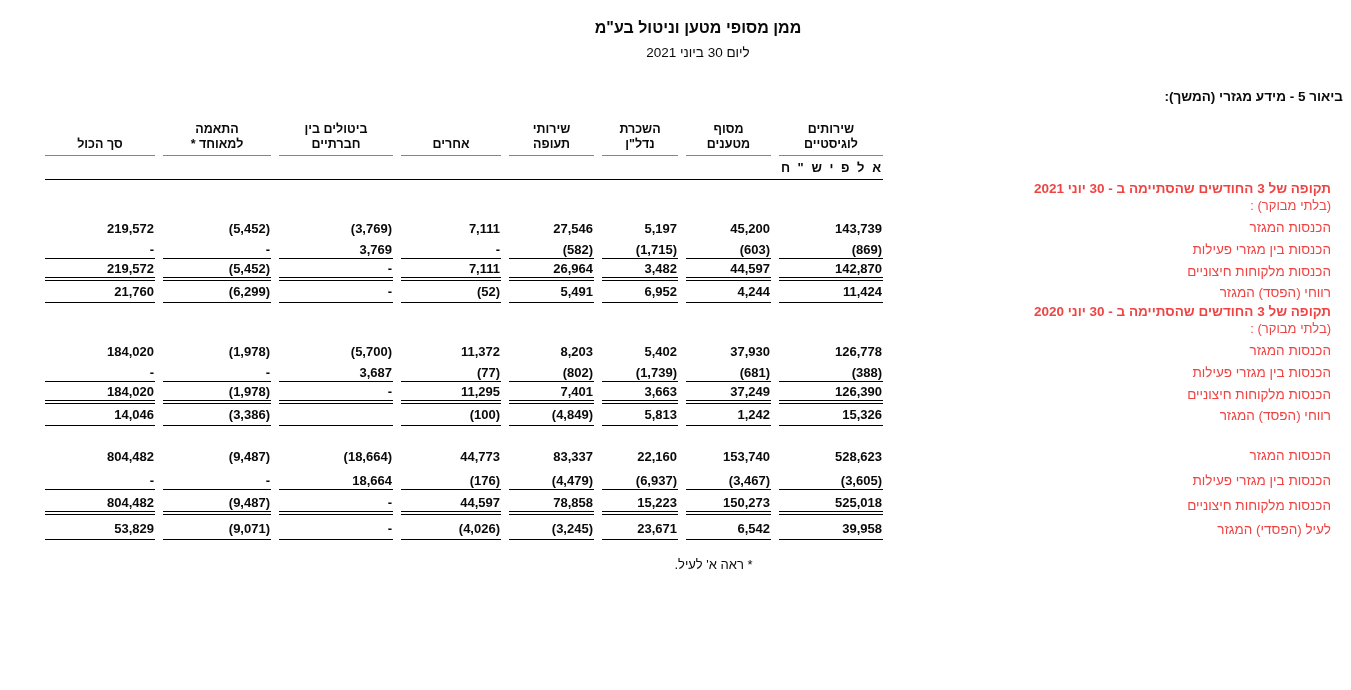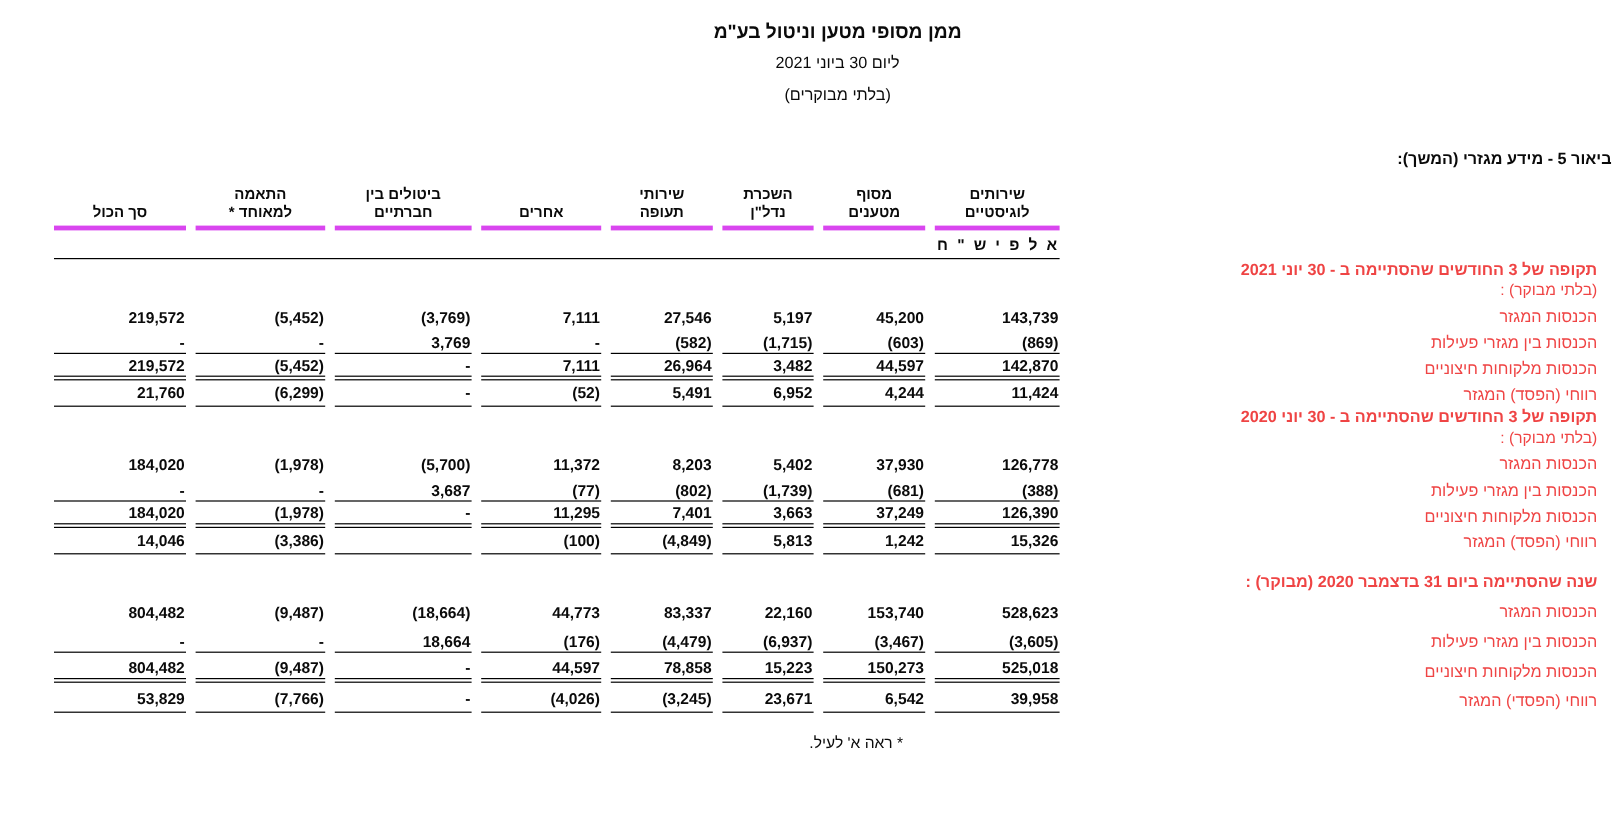--- a/index.html
+++ b/index.html
@@ -7,31 +7,31 @@
   body {
     width: 1351px; height: 690px; overflow: hidden;
     font-family: "Liberation Sans", "DejaVu Sans", sans-serif;
     color: #0a0a0a; direction: rtl;
   }
   .doc-header { width: 1306px; text-align: center; padding-top: 16px; }
   .company { font-size: 16px; font-weight: bold; line-height: 24px; }
   .sub { font-size: 13.5px; line-height: 26px; }
   .note-title {
     text-align: right; padding-left: 0; padding-right: 8px;
-    font-size: 13.5px; font-weight: bold; margin-top: 32px; line-height: 18px;
+    font-size: 13.5px; font-weight: bold; margin-top: 22px; line-height: 18px;
   }
   table#segment-table {
     direction: rtl; border-collapse: separate; border-spacing: 8px 0;
     table-layout: fixed; width: 1302px; margin: 6px 12px 0 auto;
   }
   th, td { overflow: visible; white-space: nowrap; }
   th.num-col {
     vertical-align: bottom; text-align: center; font-size: 12.5px;
     font-weight: bold; line-height: 1.25; padding-bottom: 2px;
-    border-bottom: 4px solid #d946ef; height: 44px;
+    border-bottom: 1px solid #d946ef; height: 44px;
   }
   th.lbl-col { border: none; }
   td.units {
     font-size: 13px; font-weight: bold; letter-spacing: 2px;
     padding: 2px 0 4px 0; border-bottom: 1px solid #000; height: 24px;
     vertical-align: bottom;
   }
   td.lbl {
     text-align: right; font-size: 13.5px; vertical-align: bottom;
     padding-bottom: 2px; color: #ef4444;
@@ -52,21 +52,20 @@
     text-align: center; padding-left: 76px; font-size: 13px;
     margin-top: 16px; line-height: 17px;
   }
 </style>
 </head>
 <body>
 
 <div class="doc-header">
   <div class="company">ממן מסופי מטען וניטול בע"מ</div>
   <div class="sub">ליום 30 ביוני 2021</div>
-  <div class="sub">(בלתי מבוקרים)</div>
 </div>
 
 <div class="note-title">ביאור 5 - מידע מגזרי (המשך):</div>
 
 <table id="segment-table">
   <colgroup>
     <col style="width:440px">
     <col style="width:104px">
     <col style="width:85px">
     <col style="width:76px">
@@ -216,24 +215,20 @@
         <td class="num">5,813</td>
         <td class="num">(4,849)</td>
         <td class="num">(100)</td>
         <td class="num"></td>
         <td class="num">(3,386)</td>
         <td class="num">14,046</td>
       </tr>
       <tr class="spacer">
         <td colspan="9"></td>
       </tr>
-      <tr>
-        <td class="lbl sec-title">שנה שהסתיימה ביום 31 בדצמבר  2020 (מבוקר) :</td>
-        <td colspan="8"></td>
-      </tr>
       <tr class="r-none s3">
         <td class="lbl">הכנסות המגזר</td>
         <td class="num">528,623</td>
         <td class="num">153,740</td>
         <td class="num">22,160</td>
         <td class="num">83,337</td>
         <td class="num">44,773</td>
         <td class="num">(18,664)</td>
         <td class="num">(9,487)</td>
         <td class="num">804,482</td>
@@ -254,26 +249,26 @@
         <td class="num">525,018</td>
         <td class="num">150,273</td>
         <td class="num">15,223</td>
         <td class="num">78,858</td>
         <td class="num">44,597</td>
         <td class="num">-</td>
         <td class="num">(9,487)</td>
         <td class="num">804,482</td>
       </tr>
       <tr class="r-single r-last s3 after-rule">
-        <td class="lbl">רווחי  (הפסדי) המגזר</td>
+        <td class="lbl">לעיל  (הפסדי) המגזר</td>
         <td class="num">39,958</td>
         <td class="num">6,542</td>
         <td class="num">23,671</td>
         <td class="num">(3,245)</td>
         <td class="num">(4,026)</td>
         <td class="num">-</td>
-        <td class="num">(7,766)</td>
+        <td class="num">(9,071)</td>
         <td class="num">53,829</td>
       </tr>
     </tbody>
 </table>
 
 <div class="footnote">* ראה א' לעיל.</div>
 
 </body></html>

